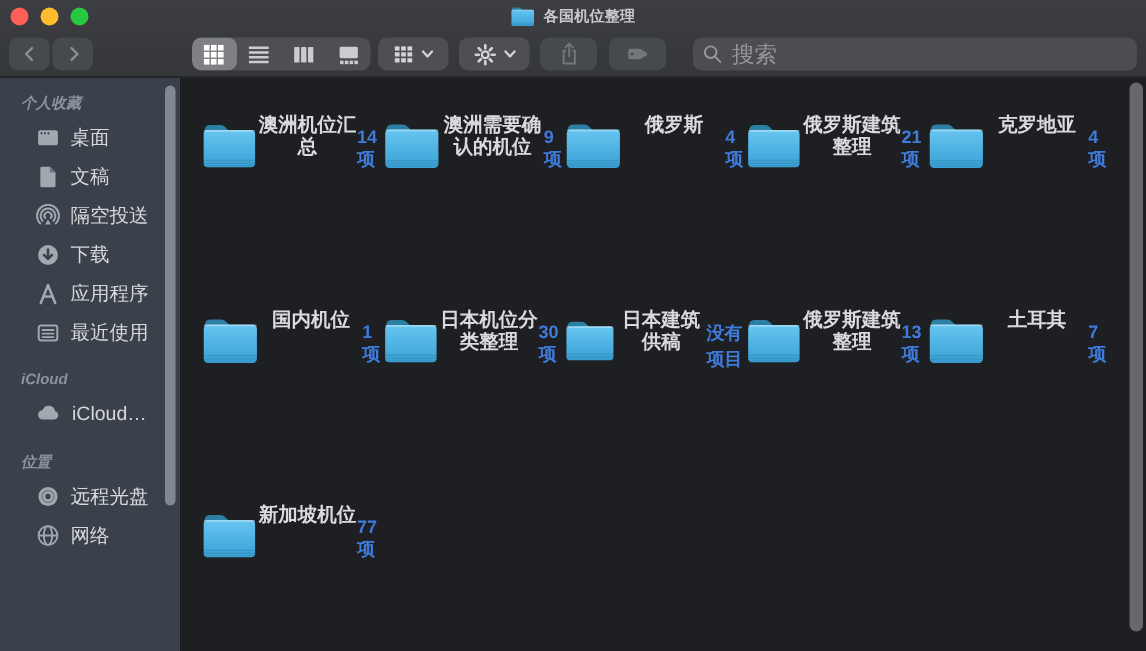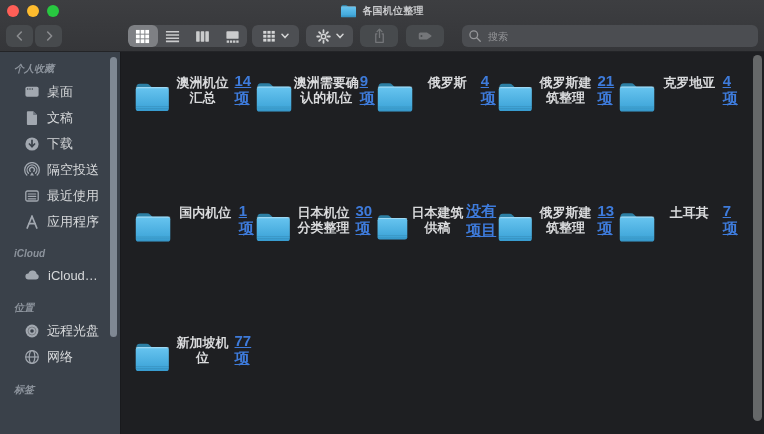--- a/index.html
+++ b/index.html
@@ -17,37 +17,37 @@
   .traffic{position:absolute;top:5px;left:7px;display:flex;gap:8px;}
   .light{width:12px;height:12px;border-radius:50%;}
   .title-wrap{position:absolute;top:2px;left:0;right:0;display:flex;justify-content:center;align-items:center;gap:5px;height:18px;}
   .title-text{font-size:10px;font-weight:700;color:#c9cacc;letter-spacing:.2px;}
   .tbtn{position:absolute;top:25px;height:22px;border-radius:6px;background:#4d4f53;display:flex;align-items:center;justify-content:center;}
   .tbtn.dim{background:#474a4d;}
   .seg-wrap{position:absolute;top:25px;left:128px;width:119px;height:22px;background:#4d4f53;border-radius:6px;display:flex;overflow:hidden;}
   .seg{flex:1;display:flex;align-items:center;justify-content:center;}
   .seg.sel{background:#7e8084;border-radius:6px;}
   .search-field{position:absolute;top:25px;left:462px;right:6px;height:22px;background:#4b4d51;border-radius:6px;display:flex;align-items:center;padding:0 6px;box-sizing:border-box;gap:4px;}
-  .search-field input{flex:1;background:transparent;border:none;outline:none;color:#dddee0;font-size:10px;font-family:inherit;}
+  .search-field input{flex:1;background:transparent;border:none;outline:none;color:#dddee0;font-size:15px;font-family:inherit;}
   .search-field input::placeholder{color:#96979a;}
 
   
   .sidebar{position:absolute;top:52px;bottom:0;left:0;width:121px;background:#3a414a;border-right:1px solid #191a1d;box-sizing:border-box;overflow:hidden;padding-top:8px;}
   .side-scroll{position:absolute;top:5px;right:3px;width:7px;height:280px;border-radius:4px;background:#7f8893;}
   .sec-header{padding:2px 12px 3px 14px;font-size:10px;font-weight:700;color:#8c939c;white-space:nowrap;font-style:italic;}
   .side-item{height:26px;display:flex;align-items:center;gap:7px;padding-left:24px;color:#d6d8da;font-size:13px;white-space:nowrap;}
   .side-item svg{flex:0 0 auto;}
   .sec{margin-bottom:11px;}
 
   
   .content{position:absolute;top:52px;left:122px;right:0;bottom:0;background:#1e1f22;overflow:hidden;}
   .grid{display:flex;flex-wrap:wrap;padding:12px 0 0 12px;width:610px;}
   .cell{width:121px;height:130px;display:flex;flex-direction:row;align-items:flex-start;padding-top:6px;box-sizing:border-box;}
   .fname{margin-top:5px;width:112px;text-align:center;font-size:13px;line-height:15px;font-weight:700;color:#d9dadc;word-break:break-all;}
-  .fcount{margin-top:2px;font-size:15px;font-weight:700;color:#3e7bdb;text-decoration:underline;}
+  .fcount{margin-top:14px;font-size:12px;font-weight:700;color:#3e7bdb;}
   .main-scroll{position:absolute;top:3px;right:2px;width:9px;height:366px;border-radius:5px;background:#666869;}
 </style>
 </head>
 <body>
 
 <svg width="0" height="0" style="position:absolute">
   <defs>
     <linearGradient id="fblue" x1="0" y1="0" x2="0" y2="1">
       <stop offset="0" stop-color="#68c5f0"></stop>
       <stop offset="1" stop-color="#39a1d6"></stop>
@@ -219,64 +219,64 @@
       <div class="side-item">
         <svg width="16" height="16" viewBox="0 0 16 16">
           <path d="M3.8 1.2 h5.4 L13 5 v9 a0.9 0.9 0 0 1 -0.9 0.9 H3.8 A0.9 0.9 0 0 1 2.9 14 V2.1 a0.9 0.9 0 0 1 0.9 -0.9 Z" fill="#a2a8b0"></path>
           <path d="M9.2 1.2 V5 H13 Z" fill="#6f7680"></path>
         </svg>
         <span>文稿</span>
       </div>
 
       <div class="side-item">
         <svg width="16" height="16" viewBox="0 0 16 16">
-          <circle cx="8" cy="8" r="6.6" fill="#a2a8b0"></circle>
-          <g stroke="#3a414a" stroke-width="1.7" fill="none" stroke-linecap="round" stroke-linejoin="round">
-              <path d="M8 4.4v6"></path>
-              <path d="M5.4 8 L8 10.6 L10.6 8"></path>
-            </g>
-        </svg>
-        <span>下载</span>
-      </div>
-
-      <div class="side-item">
-        <svg width="16" height="16" viewBox="0 0 16 16">
           <g stroke="#a2a8b0" stroke-width="1.3" fill="none" stroke-linecap="round">
             <path d="M6.2 9.4 a2.4 2.4 0 1 1 3.6 0"></path>
             <path d="M4.4 11.2 a4.9 4.9 0 1 1 7.2 0"></path>
             <path d="M2.8 13 a7.3 7.3 0 1 1 10.4 0"></path>
           </g>
           <path d="M8 10.3 L6 13.6 h4 Z" fill="#a2a8b0"></path>
         </svg>
         <span>隔空投送</span>
       </div>
 
       <div class="side-item">
         <svg width="16" height="16" viewBox="0 0 16 16">
+          <circle cx="8" cy="8" r="6.6" fill="#a2a8b0"></circle>
+          <g stroke="#3a414a" stroke-width="1.7" fill="none" stroke-linecap="round" stroke-linejoin="round">
+              <path d="M8 4.4v6"></path>
+              <path d="M5.4 8 L8 10.6 L10.6 8"></path>
+            </g>
+        </svg>
+        <span>下载</span>
+      </div>
+
+      <div class="side-item">
+        <svg width="16" height="16" viewBox="0 0 16 16">
+          <g stroke="#a2a8b0" stroke-width="1.7" fill="none" stroke-linecap="round" stroke-linejoin="round">
+            <path d="M8 2.2 L3.2 14"></path>
+              <path d="M8 2.2 L12.8 14"></path>
+              <path d="M5 9.6 h6"></path>
+          </g>
+        </svg>
+        <span>应用程序</span>
+      </div>
+
+      <div class="side-item">
+        <svg width="16" height="16" viewBox="0 0 16 16">
           <rect x="1.8" y="3" width="12.4" height="10" rx="1.6" fill="none" stroke="#a2a8b0" stroke-width="1.3"></rect>
           <g stroke="#a2a8b0" stroke-width="1.2" stroke-linecap="round">
               <path d="M4.3 6h7.4"></path>
               <path d="M4.3 8.4h7.4"></path>
               <path d="M4.3 10.8h7.4"></path>
             </g>
         </svg>
         <span>最近使用</span>
       </div>
 
-      <div class="side-item">
-        <svg width="16" height="16" viewBox="0 0 16 16">
-          <g stroke="#a2a8b0" stroke-width="1.7" fill="none" stroke-linecap="round" stroke-linejoin="round">
-            <path d="M8 2.2 L3.2 14"></path>
-              <path d="M8 2.2 L12.8 14"></path>
-              <path d="M5 9.6 h6"></path>
-          </g>
-        </svg>
-        <span>应用程序</span>
-      </div>
-
     </div>
 
     <div class="sec">
       <div class="sec-header">iCloud</div>
       <div class="side-item">
         <svg width="17" height="16" viewBox="0 0 17 16">
           <path d="M4.6 12.6 a3.1 3.1 0 0 1 -0.2 -6.2 a4.3 4.3 0 0 1 8.3 0.7 a2.8 2.8 0 0 1 -0.5 5.5 Z" fill="#a2a8b0"></path>
         </svg>
         <span>iCloud…</span>
       </div>
@@ -298,21 +298,20 @@
             <circle cx="8" cy="8" r="6.3"></circle>
             <ellipse cx="8" cy="8" rx="2.8" ry="6.3"></ellipse>
             <path d="M1.7 8h12.6"></path>
           </g>
         </svg>
         <span>网络</span>
       </div>
     </div>
 
     <div class="sec">
-      <div class="sec-header">标签</div>
       <div class="side-item">
         
         
       </div>
     </div>
 
     <div class="side-scroll"></div>
   </div>
 
   <div class="content">

